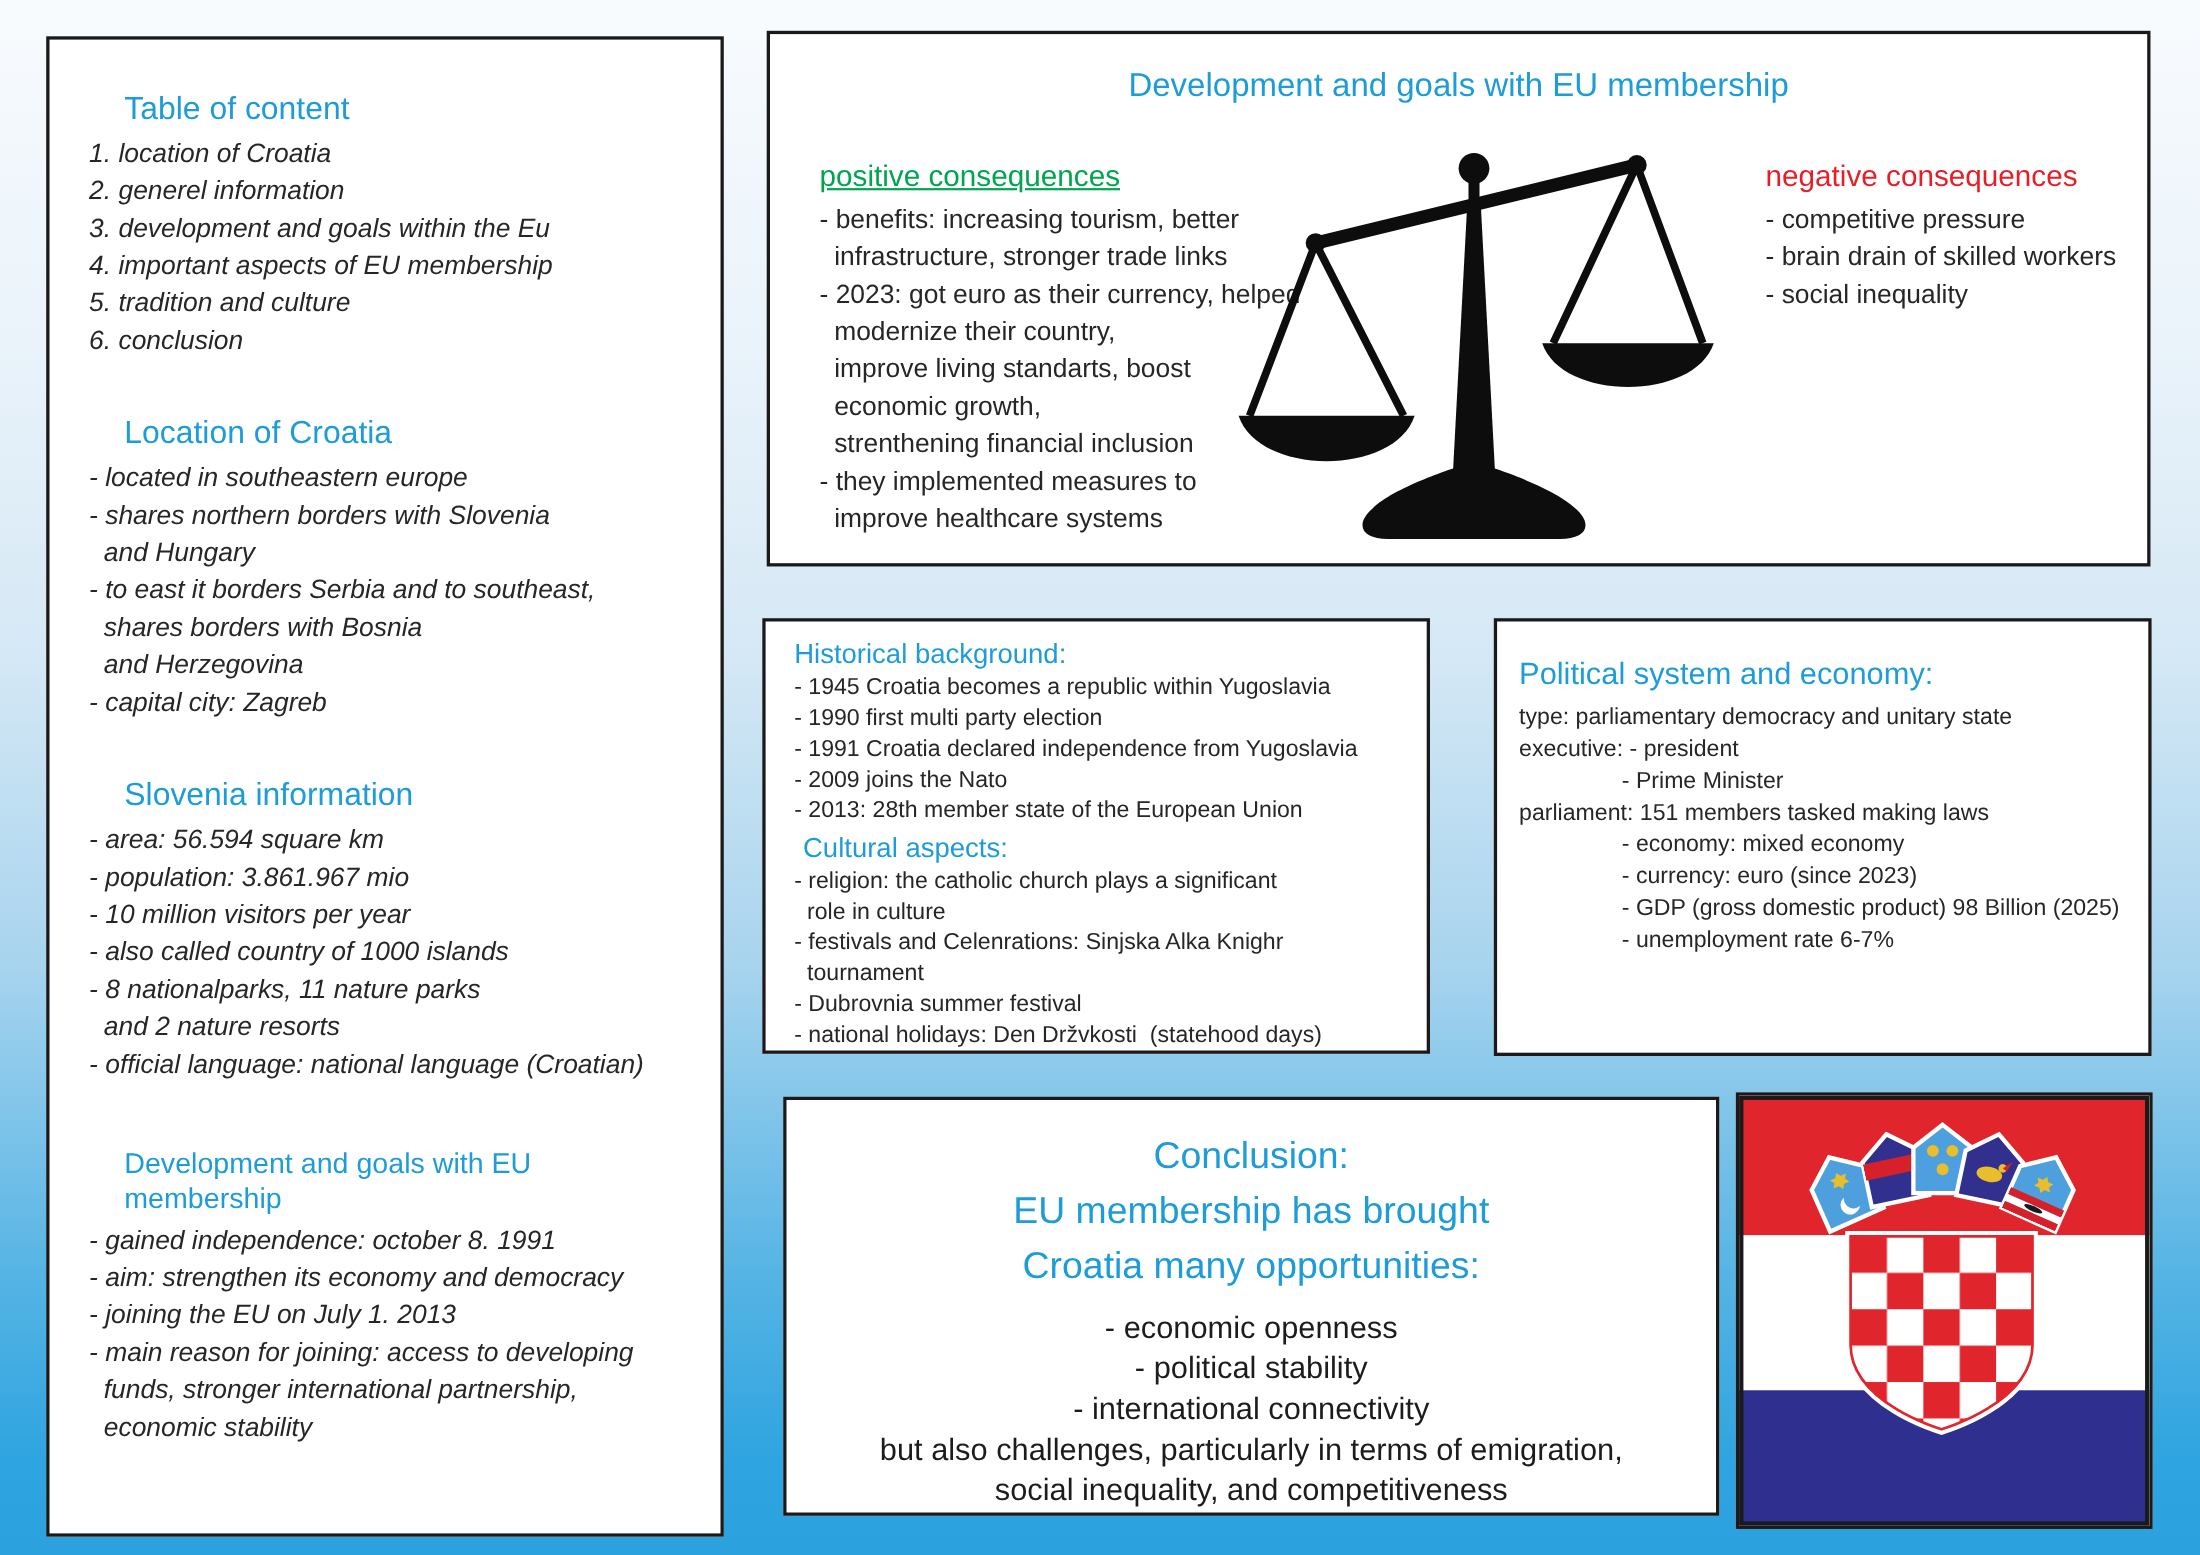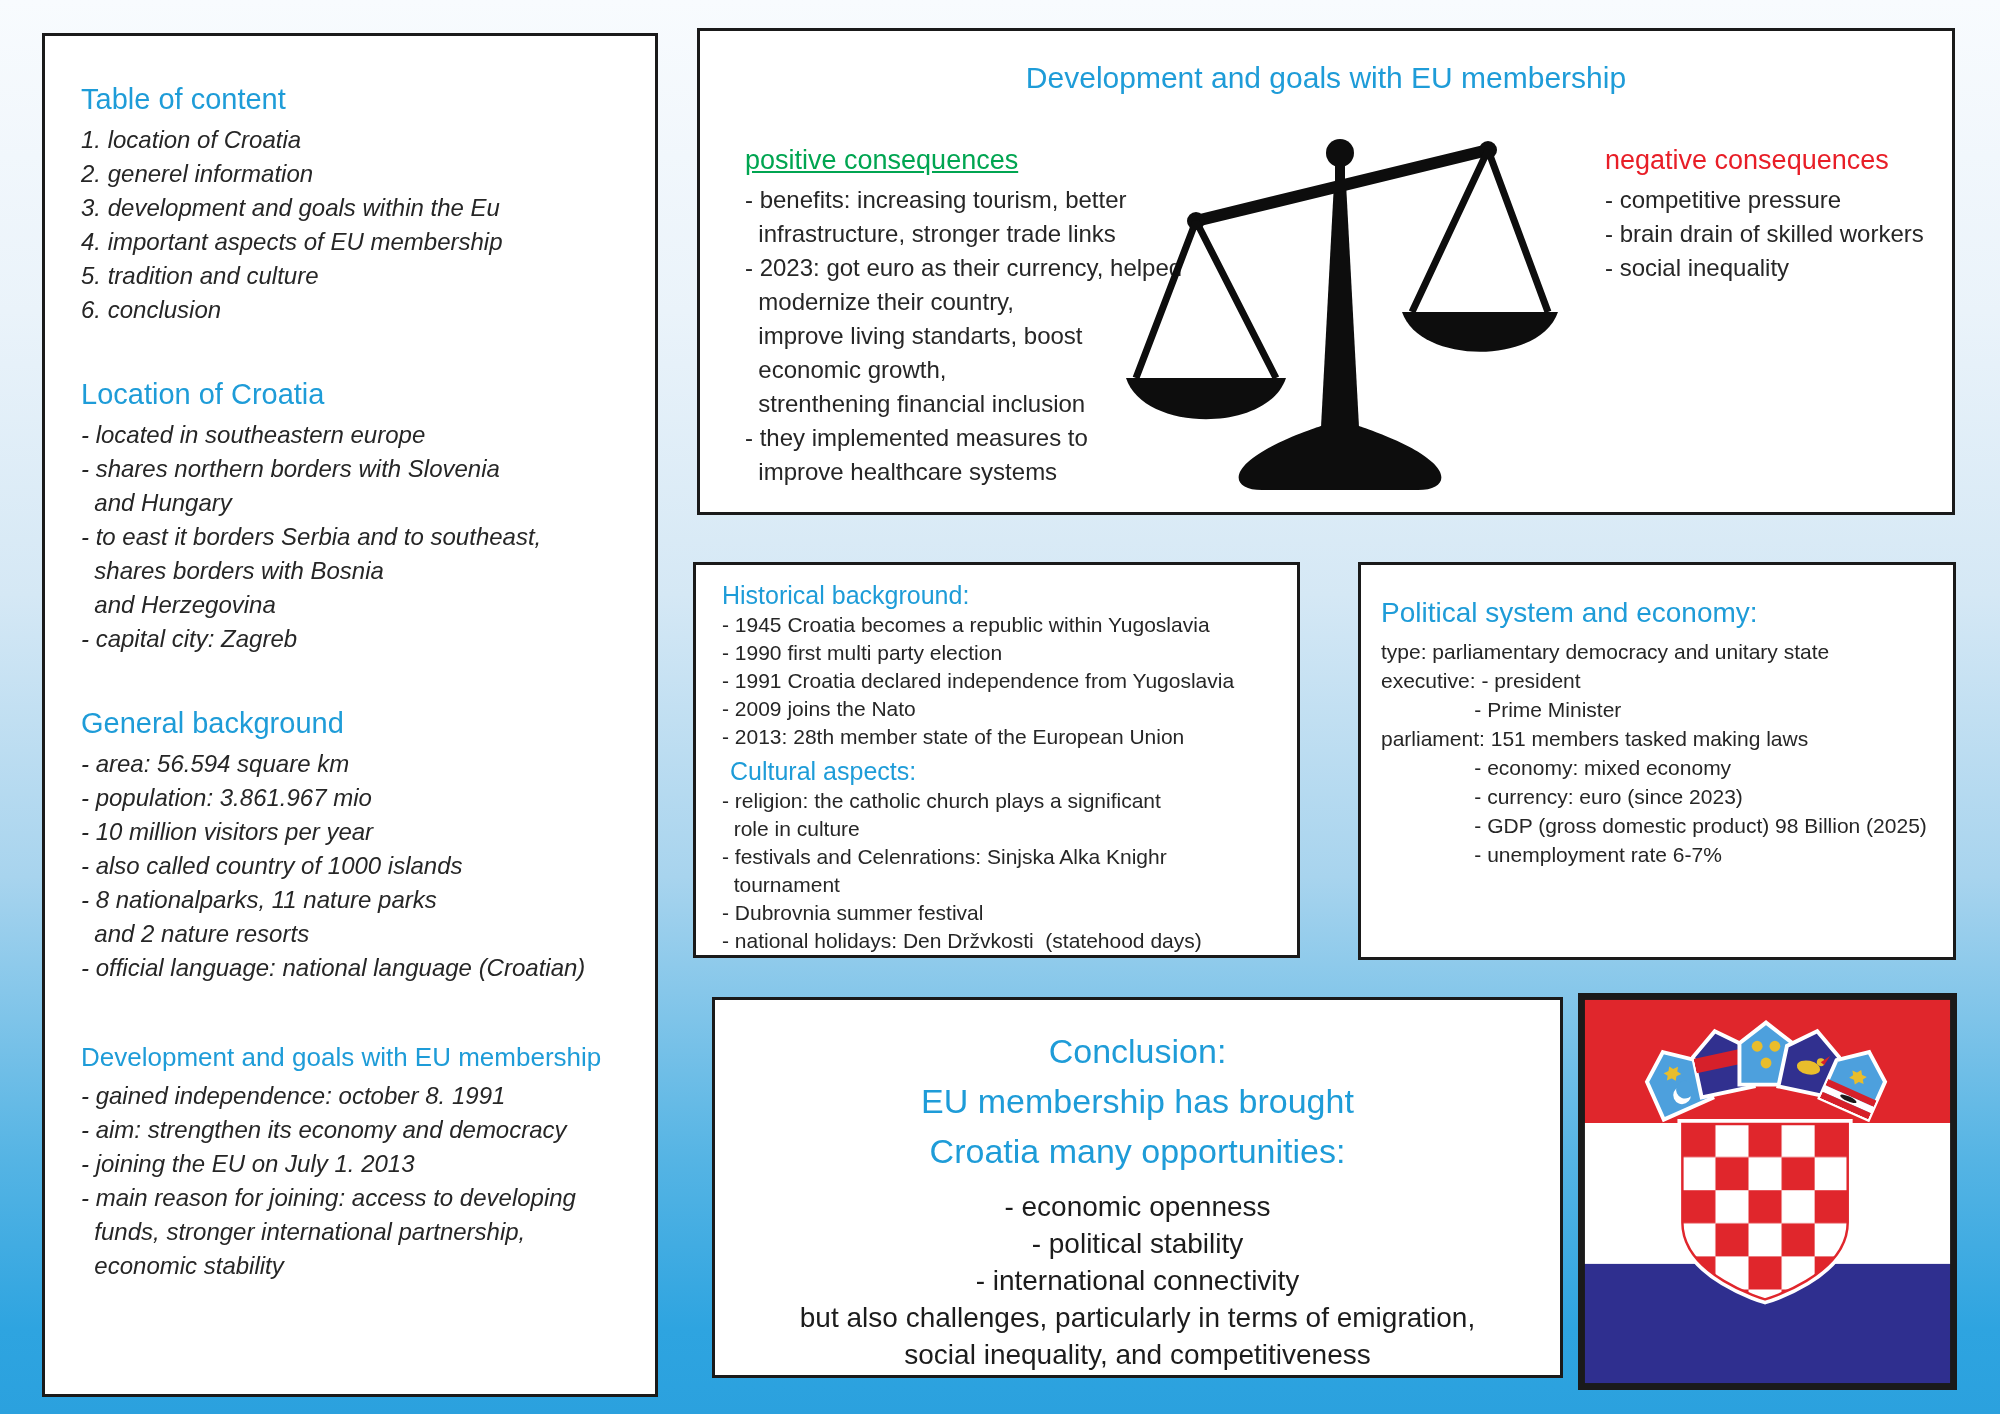--- a/index.html
+++ b/index.html
@@ -18,21 +18,21 @@
   .conclusion-panel{left:712px;top:997px;width:851px;height:381px;}
   .flag-panel{left:1578px;top:993px;width:379px;height:397px;padding:0;}
   .h{margin:0;font-weight:400;}
   .blue{color:#1e9cd8;}
   .green{color:#00a551;text-decoration:underline;}
   .red{color:#e81e27;}
   .h-left{font-size:29px;line-height:35px;}
   .h-dev{font-size:26px;line-height:32px;}
   .body-left{font-size:24px;line-height:34px;font-style:italic;}
   .lines > div{white-space:pre;}
-  .mb6{margin-bottom:6px;}
+  .mb6{margin-bottom:6px;margin-left:32px;}
   .mt-a{margin-top:50px;}
   .mt-b{margin-top:50px;}
   .mt-c{margin-top:56px;}
   
   .eu-title{position:absolute;left:0;right:0;top:30px;text-align:center;font-size:30px;color:#1e9cd8;}
   .pos-block{position:absolute;left:45px;top:112px;width:540px;}
   .neg-block{position:absolute;left:905px;top:112px;width:340px;}
   .cons-h{font-size:27px;line-height:34px;margin-bottom:6px;}
   .cons-body{font-size:24px;line-height:34px;}
   .scale-svg{position:absolute;left:420px;top:60px;width:460px;height:420px;}
@@ -67,21 +67,21 @@
     <div class="lines body-left">
         <div>- located in southeastern europe</div>
         <div>- shares northern borders with Slovenia</div>
         <div>  and Hungary</div>
         <div>- to east it borders Serbia and to southeast,</div>
         <div>  shares borders with Bosnia</div>
         <div>  and Herzegovina</div>
         <div>- capital city: Zagreb</div>
       </div>
 
-    <h2 class="h blue h-left mb6 mt-b">General background</h2>
+    <h2 class="h blue h-left mb6 mt-b">Slovenia information</h2>
     <div class="lines body-left">
         <div>- area: 56.594 square km</div>
         <div>- population: 3.861.967 mio</div>
         <div>- 10 million visitors per year</div>
         <div>- also called country of 1000 islands</div>
         <div>- 8 nationalparks, 11 nature parks</div>
         <div>  and 2 nature resorts</div>
         <div>- official language: national language (Croatian)</div>
       </div>
 

